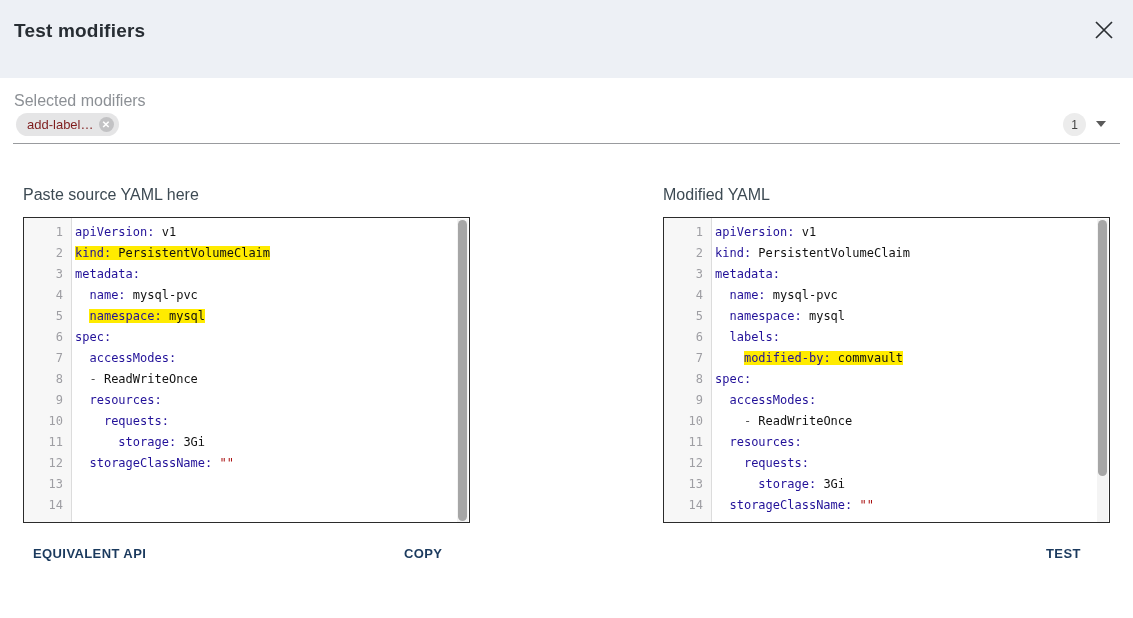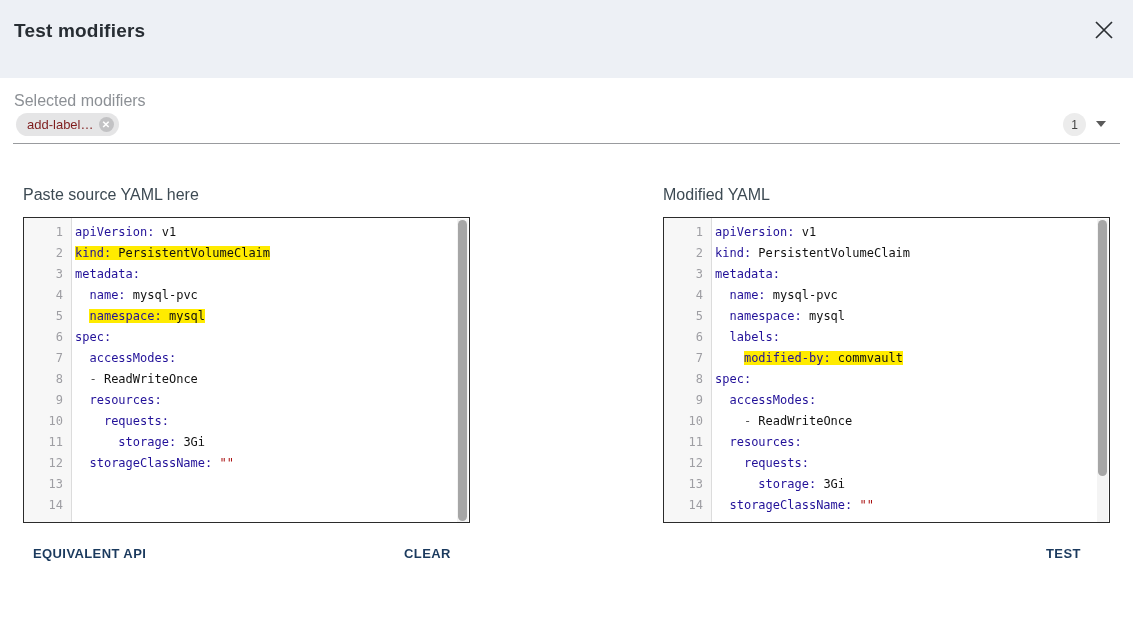--- a/index.html
+++ b/index.html
@@ -215,16 +215,16 @@
         <span class="ln">13</span>
         <span class="ct"><span class="tk-val">      </span><span class="tk-key">storage:</span><span class="tk-val"> 3Gi</span></span>
       </div>
       <div class="cl">
         <span class="ln">14</span>
         <span class="ct"><span class="tk-val">  </span><span class="tk-key">storageClassName:</span><span class="tk-val"> </span><span class="tk-str">""</span></span>
       </div>
     </div>
 
   <button class="link-btn link-eq">EQUIVALENT API</button>
-  <button class="link-btn link-clear">CLEAR</button>
+  <button class="link-btn link-clear">COPY</button>
   <button class="link-btn link-copy">TEST</button>
 
 </div>
 
 </body></html>

